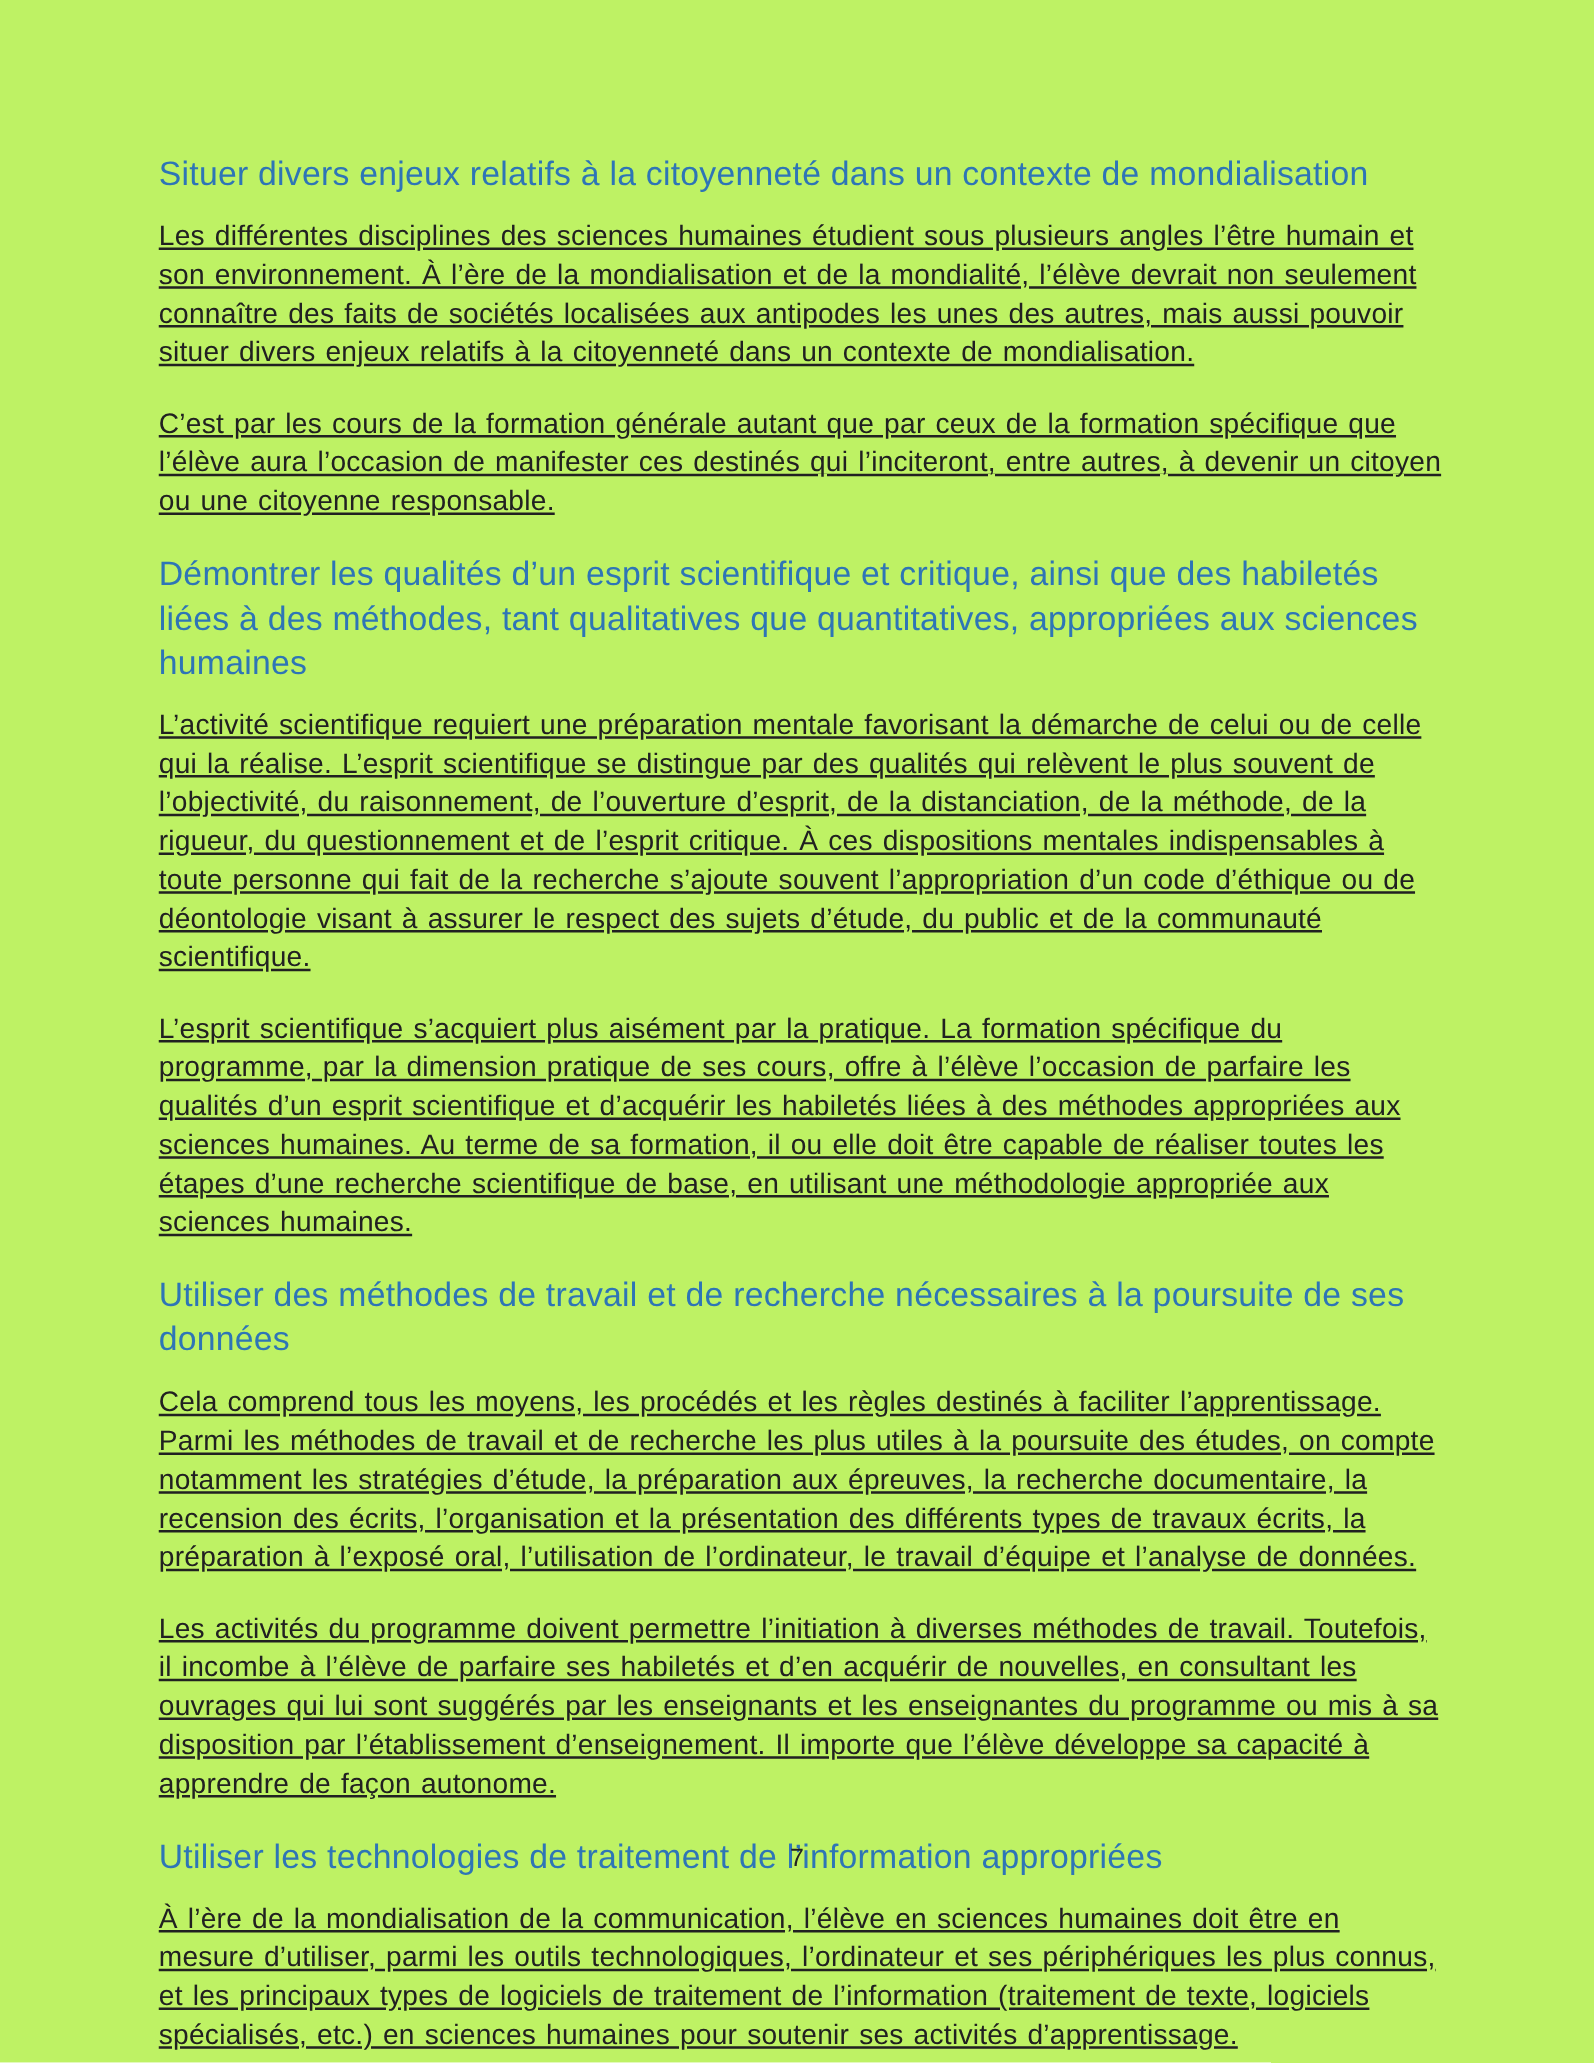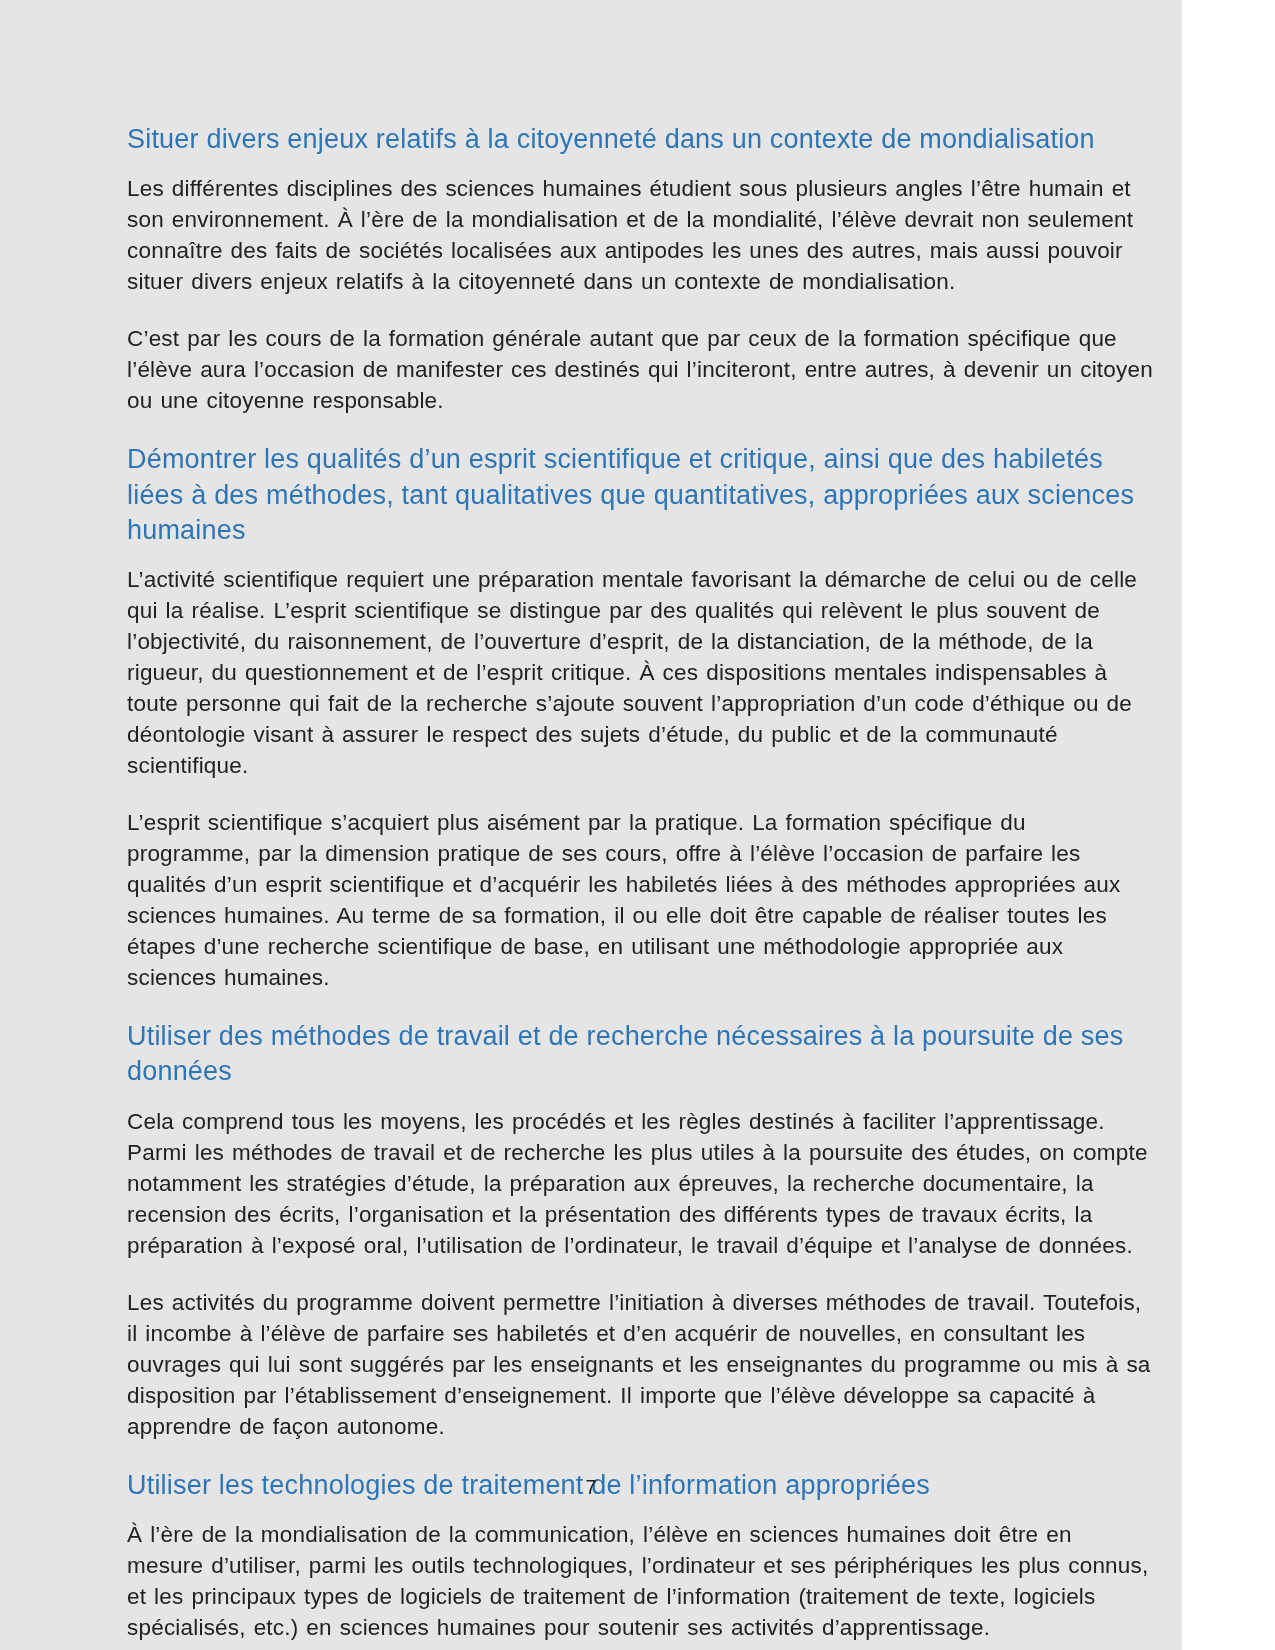--- a/index.html
+++ b/index.html
@@ -2,23 +2,23 @@
 <html><head>
 <meta charset="utf-8">
 <style>
   html, body {
     margin: 0;
     padding: 0;
     background: #ffffff;
   }
   .page {
     position: relative;
-    width: 1182px;
+    width: 1275px;
     height: 1650px;
-    background: #e5e5e5;
+    background: #bef264;
     box-sizing: border-box;
     padding: 122px 122px 0 127px;
     font-family: "Liberation Sans", sans-serif;
     color: #212121;
     overflow: hidden;
   }
   .content {
     width: 1026px;
   }
   h2.section-heading {
@@ -32,20 +32,21 @@
   }
   h2.section-heading.not-first {
   }
   p.body-para {
     font-size: 22.5px;
     line-height: 1.38;
     margin: 0 0 26px 0;
     color: #212121;
     letter-spacing: 0.2px;
     word-spacing: 1.5px;
+    text-decoration: underline;
   }
   .page-number {
     position: absolute;
     left: 0;
     right: 0;
     top: 1476px;
     text-align: center;
     font-size: 20px;
     color: #212121;
   }

